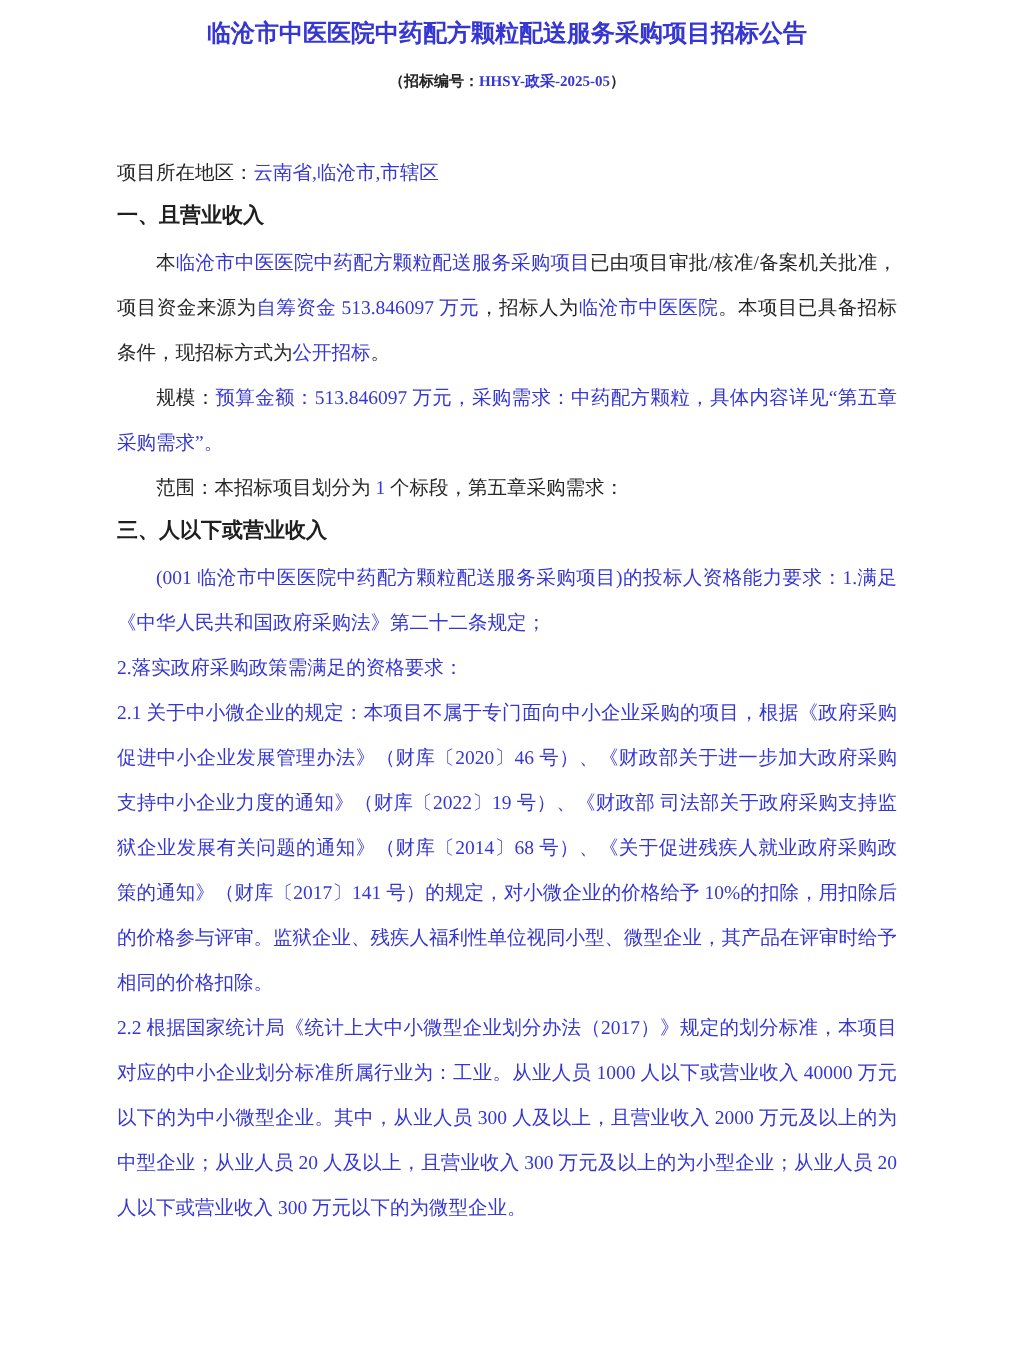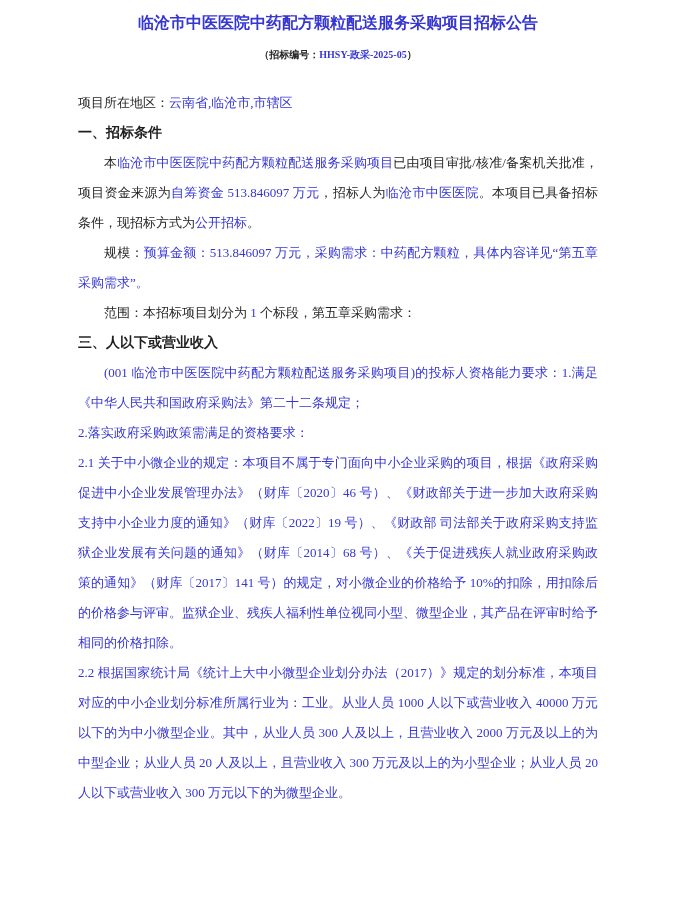--- a/index.html
+++ b/index.html
@@ -36,21 +36,21 @@
   }
   .subtitle {
     text-align: center;
     font-size: 10px;
     font-weight: bold;
     line-height: 26px;
     margin-top: 6px;
     color: var(--black);
   }
   .content {
-    margin-top: 20px;
+    margin-top: 32px;
   }
   .para, .line, .heading {
     font-size: 13px;
     line-height: 30px;
     color: var(--black);
     text-align: justify;
   }
   .heading {
     font-size: 14px;
     font-weight: bold;
@@ -66,21 +66,21 @@
 </style>
 </head>
 <body>
 
 <div class="page">
   <div class="doc">
     <div class="title">临沧市中医医院中药配方颗粒配送服务采购项目招标公告</div>
     <div class="subtitle"><span class="seg-black">（招标编号：</span><span class="seg-blue">HHSY-政采-2025-05</span><span class="seg-black">）</span></div>
     <div class="content">
         <div class="line"><span class="seg-black">项目所在地区：</span><span class="seg-blue">云南省,临沧市,市辖区</span></div>
-        <div class="heading"><span class="seg-black">一、招标条件</span></div>
+        <div class="heading"><span class="seg-black">一、且营业收入</span></div>
         <div class="para indent"><span class="seg-black">本</span><span class="seg-blue">临沧市中医医院中药配方颗粒配送服务采购项目</span><span class="seg-black">已由项目审批/核准/备案机关批准，项目资金来源为</span><span class="seg-blue">自筹资金 513.846097 万元</span><span class="seg-black">，招标人为</span><span class="seg-blue">临沧市中医医院</span><span class="seg-black">。本项目已具备招标条件，现招标方式为</span><span class="seg-blue">公开招标</span><span class="seg-black">。</span></div>
         <div class="para indent"><span class="seg-black">规模：</span><span class="seg-blue">预算金额：513.846097 万元，采购需求：中药配方颗粒，具体内容详见“第五章采购需求”。</span></div>
         <div class="para indent"><span class="seg-black">范围：本招标项目划分为 </span><span class="seg-blue">1</span><span class="seg-black"> 个标段，第五章采购需求：</span></div>
         <div class="heading"><span class="seg-black">三、人以下或营业收入</span></div>
         <div class="para indent"><span class="seg-blue">(001 临沧市中医医院中药配方颗粒配送服务采购项目)的投标人资格能力要求：1.满足《中华人民共和国政府采购法》第二十二条规定；</span></div>
         <div class="para"><span class="seg-blue">2.落实政府采购政策需满足的资格要求：</span></div>
         <div class="para"><span class="seg-blue">2.1 关于中小微企业的规定：本项目不属于专门面向中小企业采购的项目，根据《政府采购促进中小企业发展管理办法》（财库〔2020〕46 号）、《财政部关于进一步加大政府采购支持中小企业力度的通知》（财库〔2022〕19 号）、《财政部 司法部关于政府采购支持监狱企业发展有关问题的通知》（财库〔2014〕68 号）、《关于促进残疾人就业政府采购政策的通知》（财库〔2017〕141 号）的规定，对小微企业的价格给予 10%的扣除，用扣除后的价格参与评审。监狱企业、残疾人福利性单位视同小型、微型企业，其产品在评审时给予相同的价格扣除。</span></div>
         <div class="para"><span class="seg-blue">2.2 根据国家统计局《统计上大中小微型企业划分办法（2017）》规定的划分标准，本项目对应的中小企业划分标准所属行业为：工业。从业人员 1000 人以下或营业收入 40000 万元以下的为中小微型企业。其中，从业人员 300 人及以上，且营业收入 2000 万元及以上的为中型企业；从业人员 20 人及以上，且营业收入 300 万元及以上的为小型企业；从业人员 20 人以下或营业收入 300 万元以下的为微型企业。</span></div>
       </div>
   </div>

